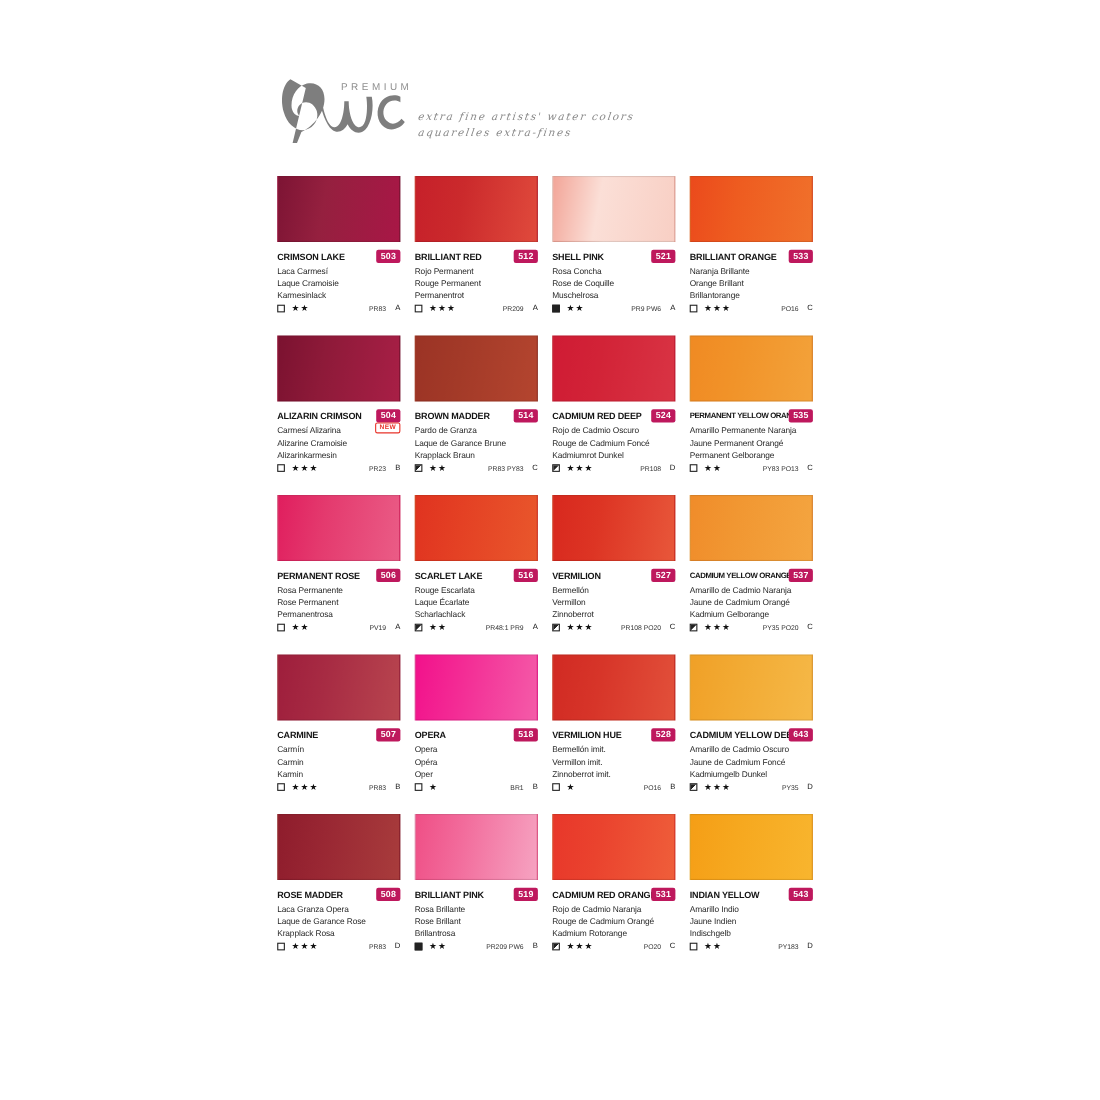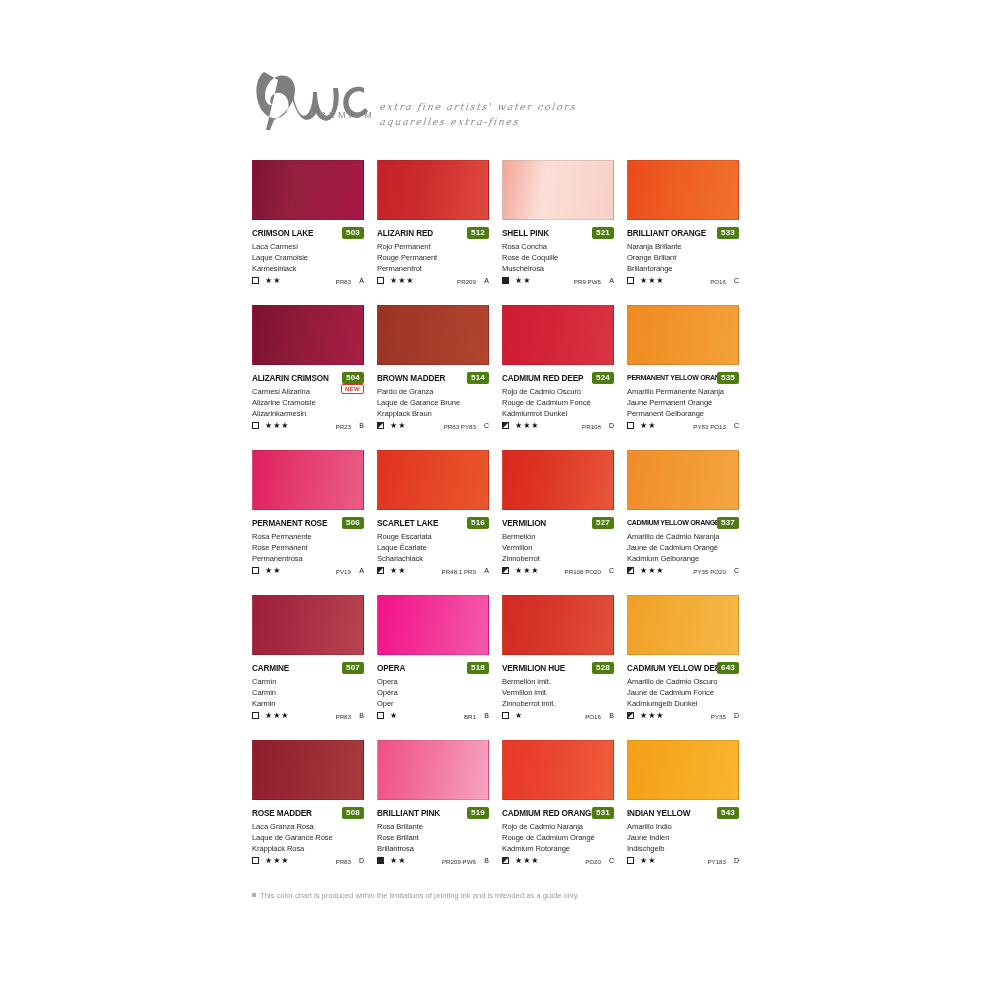--- a/index.html
+++ b/index.html
@@ -49,21 +49,21 @@
   }
   .cname{
     position:absolute;left:0;top:0;
     font-size:8.2px;font-weight:bold;letter-spacing:-0.15px;
     color:#141414;white-space:nowrap;
     line-height:11px;
   }
   .cname.tight{font-size:7.1px;letter-spacing:-0.35px;}
   .cnum{
     position:absolute;right:0;top:-1px;
-    background:#4d7c0f;color:#ffffff;
+    background:#be185d;color:#ffffff;
     font-size:8px;font-weight:bold;letter-spacing:0.2px;
     padding:1px 4px 1px 4px;border-radius:2px;
     line-height:10px;
   }
   .newbadge{
     position:absolute;right:0;top:11px;
     color:#e8332a;border:1px solid #e8332a;
     font-size:6px;font-weight:bold;letter-spacing:0.3px;
     padding:0px 3px;border-radius:2px;line-height:8px;
   }
@@ -114,21 +114,21 @@
 
   <div class="header">
     <div class="logo-block">
       <svg class="logo-svg" width="140" height="80" viewBox="0 0 140 80">
         <g fill="#7e7e7e">
           <path d="M16 14 C10 18, 6 30, 10 44 C13 55, 22 62, 30 60 C38 58, 42 50, 40 43 C38 36, 31 33, 26 36 C22 38.5, 21 44, 24 47 C21 48, 17 44, 17 38 C17 28, 23 20, 31 18 C40 16, 47 22, 47 32 C47 44, 38 56, 26 62 L22 72 L18 72 L30 22 Z"></path>
           <path d="M44 30 C44 30, 46 46, 51 54 C54 59, 58 59, 61 54 C64 49, 65 40, 65 34 L69 34 C69 42, 71 52, 75 56 C78 59, 82 58, 84 52 C86 46, 86 36, 85 30 L90 30 C92 40, 90 54, 84 60 C79 65, 72 63, 68 55 C65 61, 59 64, 54 60 C48 55, 44 42, 42 31 Z"></path>
           <path d="M116 30 C110 27, 101 29, 97 37 C93 45, 96 56, 104 59 C110 61, 117 58, 120 53 L117 50 C114 54, 109 56, 105 53 C100 50, 99 42, 103 37 C106 33, 112 32, 116 35 Z"></path>
         </g>
       </svg>
-      <div style="position:absolute;left:62px;top:16px;font-size:9px;letter-spacing:3.2px;color:#8d8d8d;font-weight:normal;margin-top:36px;">PREMIUM</div>
+      <div style="position:absolute;left:62px;top:16px;font-size:9px;letter-spacing:3.2px;color:#8d8d8d;font-weight:normal;">PREMIUM</div>
       <div class="tagline">
         <div>extra fine artists' water colors</div>
         <div>aquarelles extra-fines</div>
       </div>
     </div>
   </div>
 
   <div class="grid" id="swatch-grid">
       <div class="cell">
         <div class="swatch" style="background: linear-gradient(100deg, rgb(125, 20, 52) 0%, rgb(149, 32, 63) 38%, rgb(168, 23, 70) 100%);"></div>
@@ -144,21 +144,21 @@
         <div class="meta">
           <div class="opacity-box "></div>
           <div class="stars">★★</div>
           <div class="pig">PR83</div>
           <div class="series">A</div>
         </div>
       </div>
       <div class="cell">
         <div class="swatch" style="background: linear-gradient(100deg, rgb(198, 32, 42) 0%, rgb(203, 42, 44) 38%, rgb(224, 74, 60) 100%);"></div>
         <div class="name-row">
-          <div class="cname">ALIZARIN RED</div>
+          <div class="cname">BRILLIANT RED</div>
           <div class="cnum">512</div>
         </div>
         <div class="alts">
           <div>Rojo Permanent</div>
           <div>Rouge Permanent</div>
           <div>Permanentrot</div>
         </div>
         <div class="meta">
           <div class="opacity-box "></div>
           <div class="stars">★★★</div>
@@ -419,21 +419,21 @@
           <div class="series">D</div>
         </div>
       </div>
       <div class="cell">
         <div class="swatch" style="background: linear-gradient(100deg, rgb(142, 28, 44) 0%, rgb(153, 39, 51) 38%, rgb(168, 60, 60) 100%);"></div>
         <div class="name-row">
           <div class="cname">ROSE MADDER</div>
           <div class="cnum">508</div>
         </div>
         <div class="alts">
-          <div>Laca Granza Rosa</div>
+          <div>Laca Granza Opera</div>
           <div>Laque de Garance Rose</div>
           <div>Krapplack Rosa</div>
         </div>
         <div class="meta">
           <div class="opacity-box "></div>
           <div class="stars">★★★</div>
           <div class="pig">PR83</div>
           <div class="series">D</div>
         </div>
       </div>
@@ -486,17 +486,14 @@
         </div>
         <div class="meta">
           <div class="opacity-box "></div>
           <div class="stars">★★</div>
           <div class="pig">PY183</div>
           <div class="series">D</div>
         </div>
       </div>
     </div>
 
-  <div class="footer">
-    <span class="bullet"></span><span>This color chart is produced within the limitations of printing ink and is intended as a guide only.</span>
-  </div>
 
 </div>
 
 </body></html>

